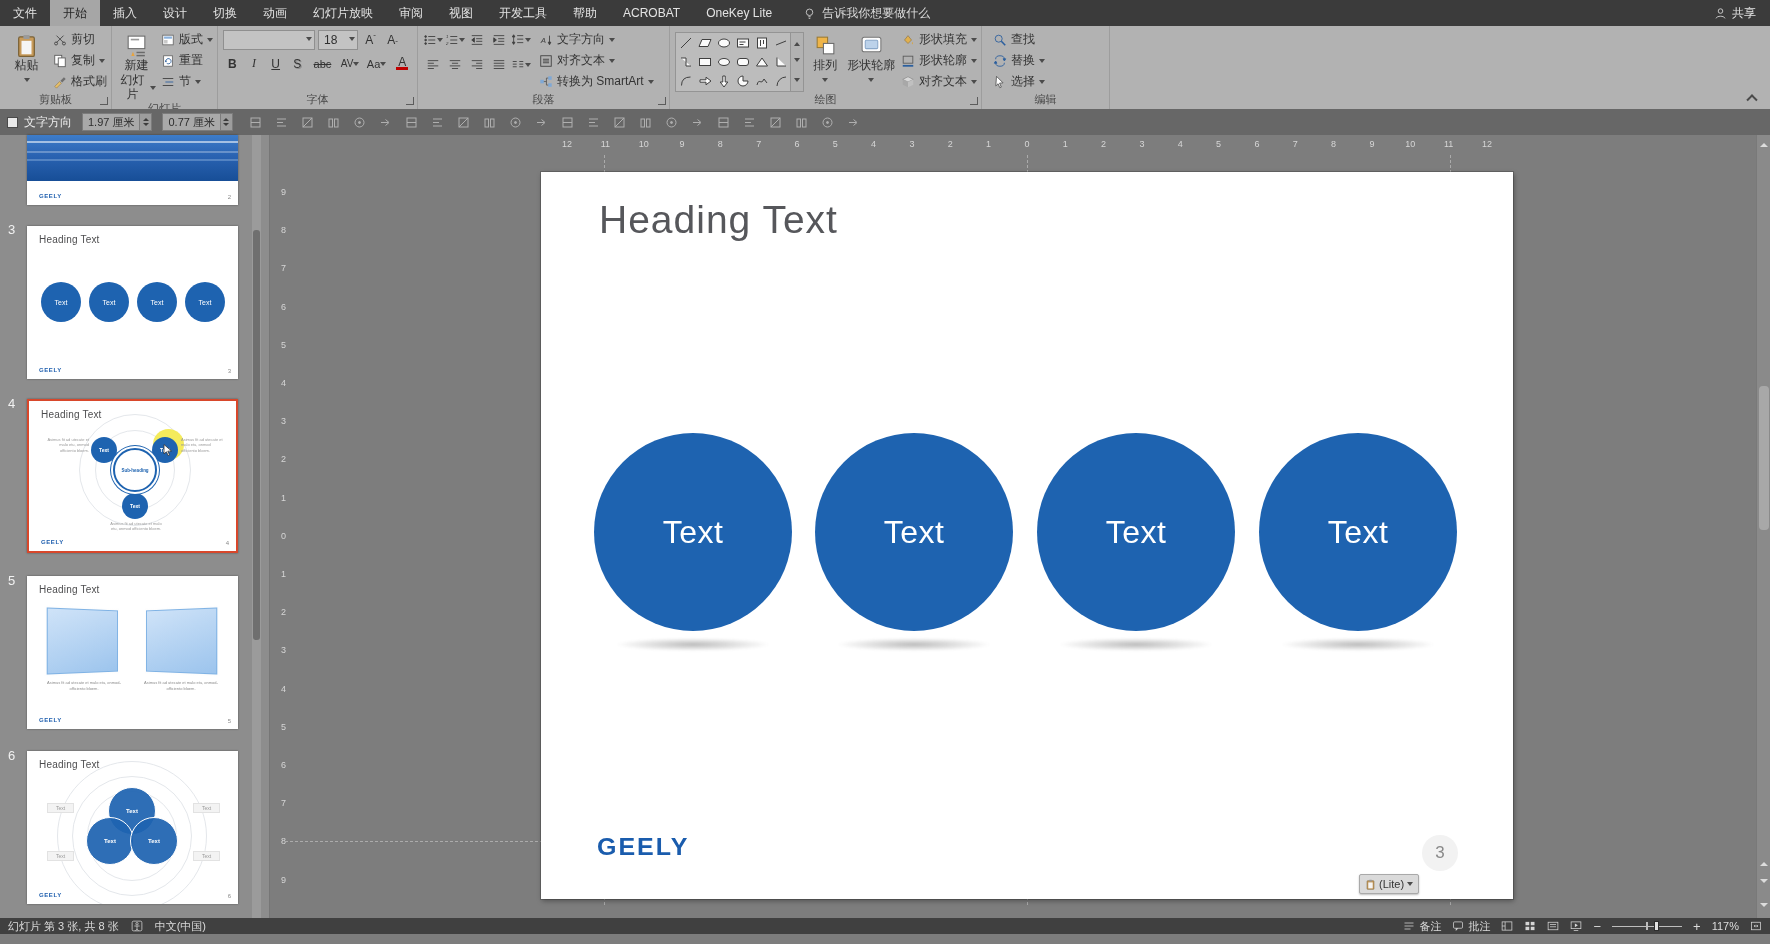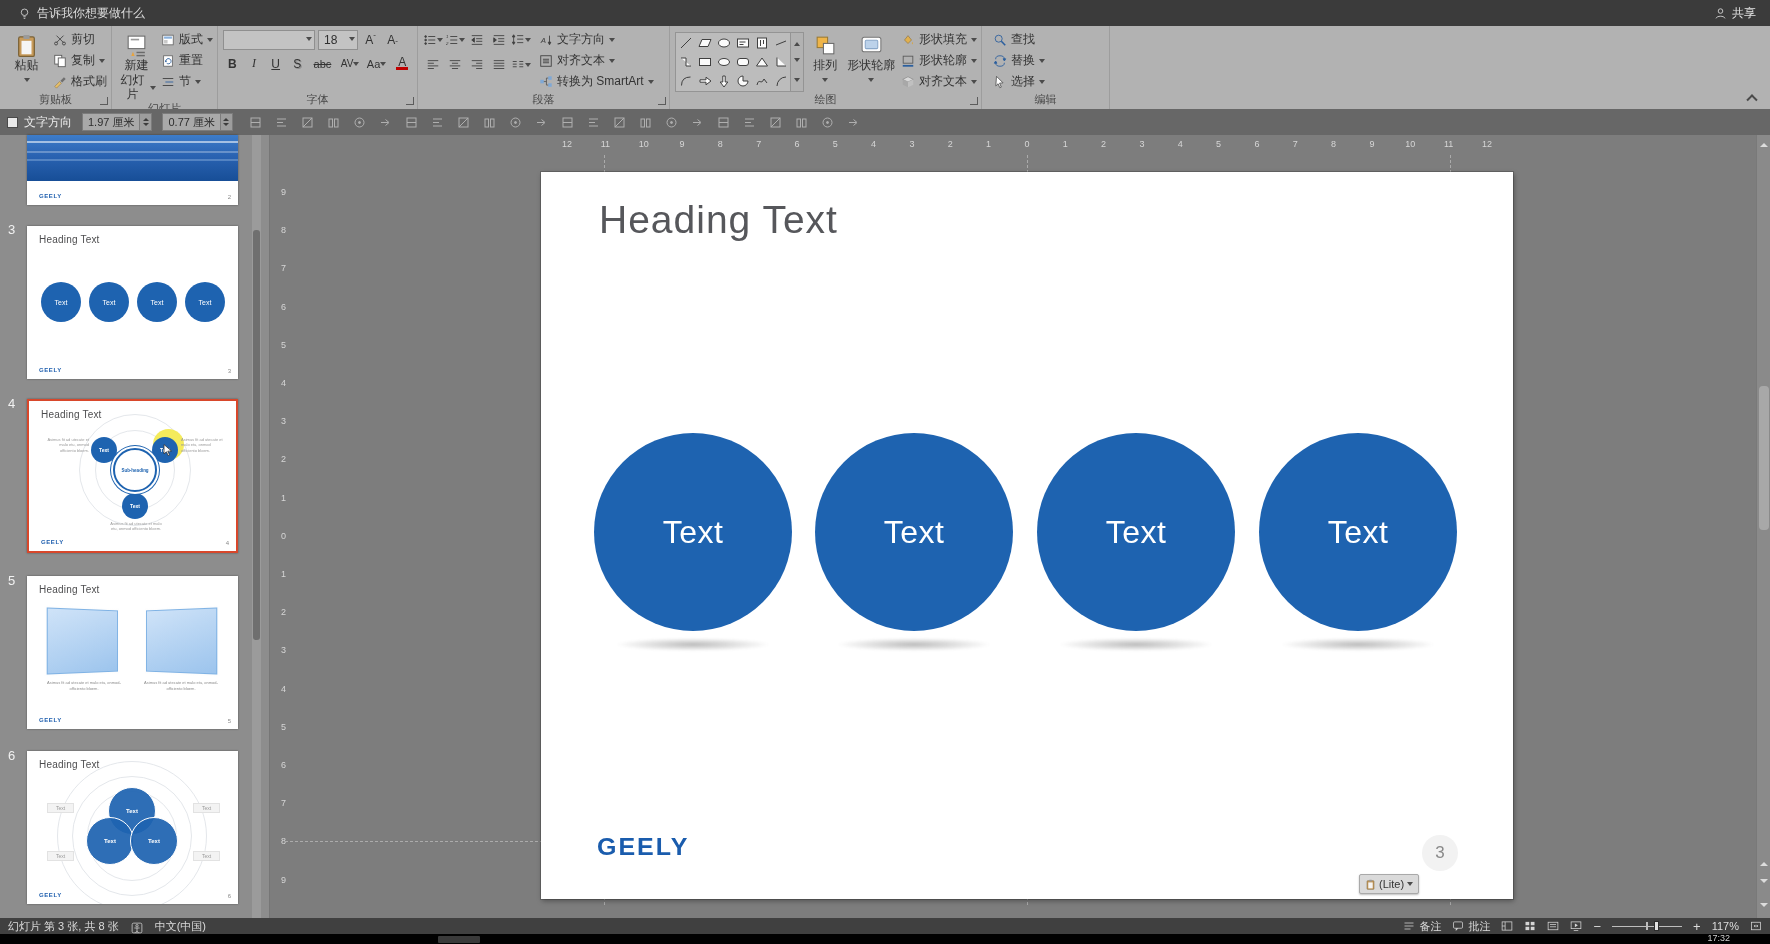--- a/index.html
+++ b/index.html
@@ -97,38 +97,53 @@
 
   
   #vscroll { position:absolute; right:0; top:135px; width:14px; height:783px; background:#8a8a8a; border-left:1px solid #797979; }
   .sbtn { position:absolute; left:0; width:14px; height:16px; display:flex; align-items:center; justify-content:center; }
   .sbtn .tri-u, .sbtn .tri-d { border-width:4px; }
   .sbtn .tri-u { border-bottom-color:#dcdcdc; } .sbtn .tri-d { border-top-color:#dcdcdc; }
   #vthumb { position:absolute; left:2px; width:10px; top:251px; height:144px; background:#a8a8a8; border-radius:4px; }
 
   
   #statusbar { position:absolute; left:0; top:918px; width:1770px; height:16px; background:#404040; color:#dcdcdc; font-size:11px; display:flex; align-items:center; }
-  #statusbar .left { display:flex; align-items:flex-end; gap:12px; padding-left:8px; }
+  #statusbar .left { display:flex; align-items:center; gap:12px; padding-left:8px; }
   #statusbar .right { margin-left:auto; display:flex; align-items:center; gap:11px; padding-right:8px; }
   #statusbar svg { width:12px; height:12px; display:block; }
   .sbitem { display:flex; align-items:center; gap:4px; }
   #zoomslider { width:70px; height:10px; position:relative; }
   #zoomslider .track { position:absolute; left:0; right:0; top:4.5px; height:1.5px; background:#bdbdbd; }
   #zoomslider .notch { position:absolute; left:34px; top:1px; width:1.5px; height:8px; background:#bdbdbd; }
   #zoomslider .knob { position:absolute; left:42px; top:0; width:5px; height:10px; background:#e3e3e3; border:1px solid #2d2d2d; }
   #taskstrip { position:absolute; left:0; top:934px; width:1770px; height:10px; background:#010101; }
   #taskitem { position:absolute; left:438px; top:2px; width:42px; height:7px; background:#3a3a3a; border-radius:1px; }
   #tasktime { position:absolute; right:40px; top:-1px; color:#cfcfcf; font-size:9px; }
 </style>
 </head>
 <body>
 
 <div id="app">
 
   <div id="titlebar">
+    <div id="menus">
+        <span class="menu">文件</span>
+        <span class="menu active">开始</span>
+        <span class="menu">插入</span>
+        <span class="menu">设计</span>
+        <span class="menu">切换</span>
+        <span class="menu">动画</span>
+        <span class="menu">幻灯片放映</span>
+        <span class="menu">审阅</span>
+        <span class="menu">视图</span>
+        <span class="menu">开发工具</span>
+        <span class="menu">帮助</span>
+        <span class="menu">ACROBAT</span>
+        <span class="menu">OneKey Lite</span>
+      </div>
     <div class="tellme">
       <i>
           <svg viewBox="0 0 16 16" stroke="#dcdcdc" fill="none">
             <circle cx="8" cy="6.5" r="4"></circle>
             <line x1="6.5" y1="12" x2="9.5" y2="12"></line>
             <line x1="7" y1="14" x2="9" y2="14"></line>
           </svg>
         </i>
       <span>告诉我你想要做什么</span>
     </div>
@@ -1098,18 +1113,14 @@
           <i>
             <svg viewBox="0 0 16 16" stroke="#d6d6d6" fill="none">
               <rect x="2" y="3" width="12" height="10"></rect>
               <path d="M5.5 8 h5 M5.5 8 l1.5-1.5 M5.5 8 l1.5,1.5 M10.5 8 l-1.5-1.5 M10.5 8 l-1.5,1.5"></path>
             </svg>
           </i>
         </span>
     </div>
   </div>
 
-  <div id="taskstrip">
-    <span id="taskitem"></span>
-    <span id="tasktime">17:32</span>
-  </div>
 
 </div>
 
 </body></html>

